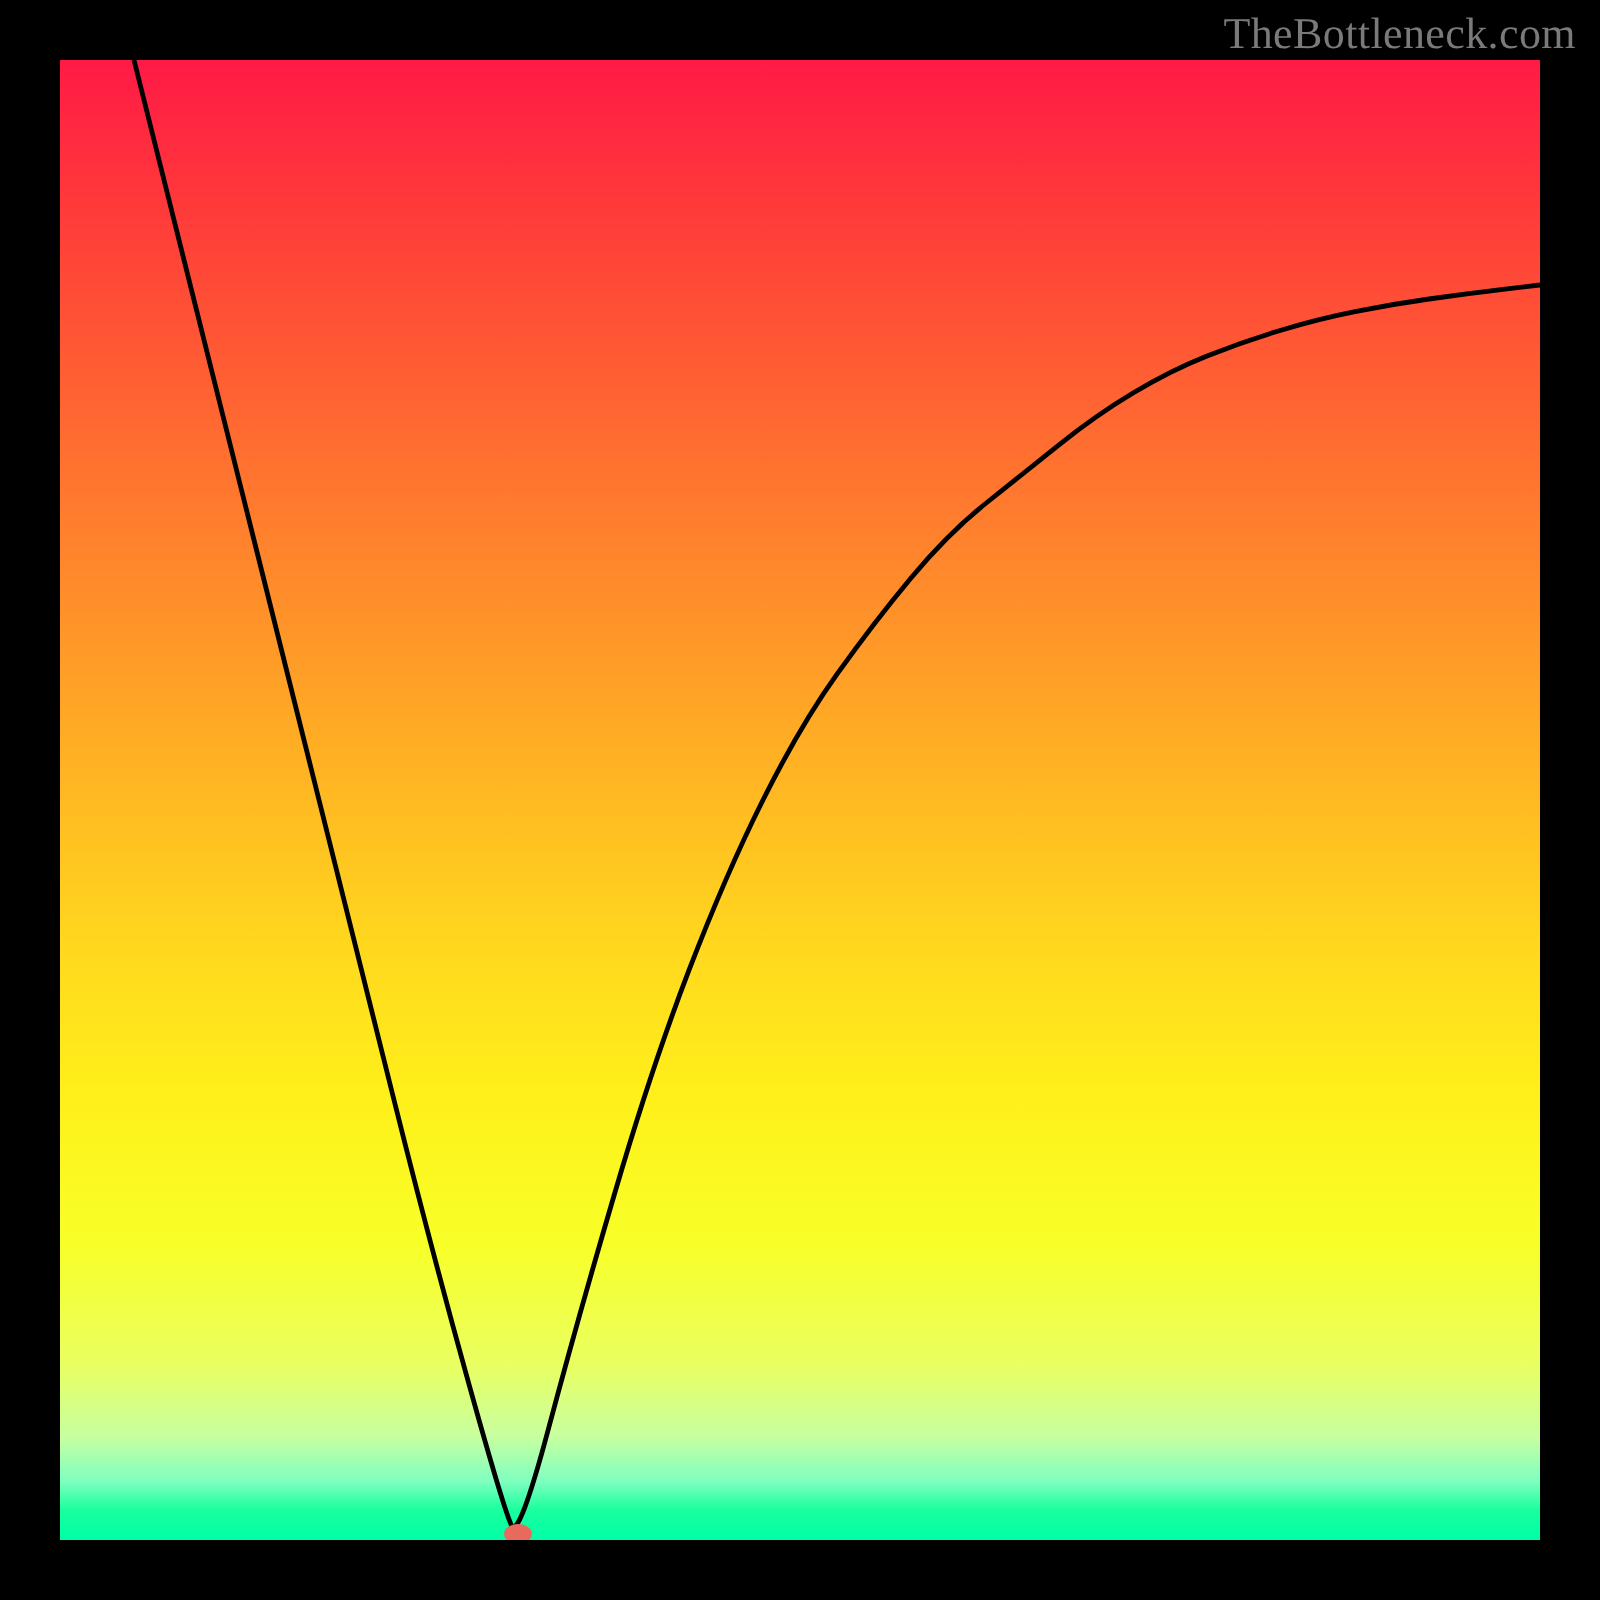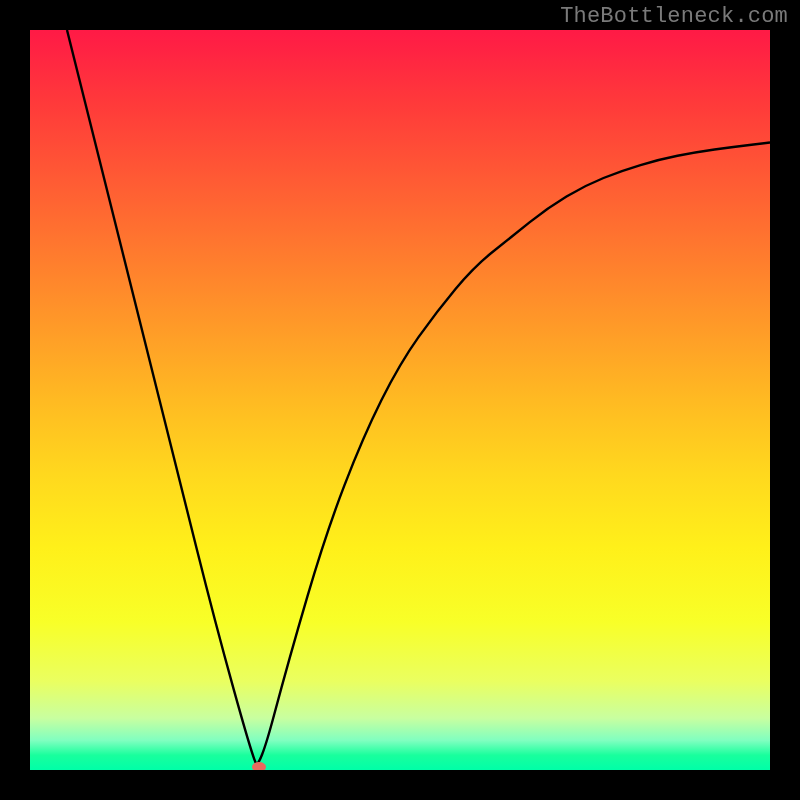--- a/index.html
+++ b/index.html
@@ -14,21 +14,21 @@
     position: relative;
     width: 800px;
     height: 800px;
     background: #000;
   }
   .watermark {
     position: absolute;
     top: 4px;
     right: 12px;
     color: #7a7a7a;
-    font-family: Liberation Mono, monospace;
+    font-family: Liberation Serif, serif;
     font-size: 22px;
     letter-spacing: 0.2px;
     z-index: 10;
   }
   .plot-box {
     position: absolute;
     left: 30px;
     top: 30px;
     width: 740px;
     height: 740px;

